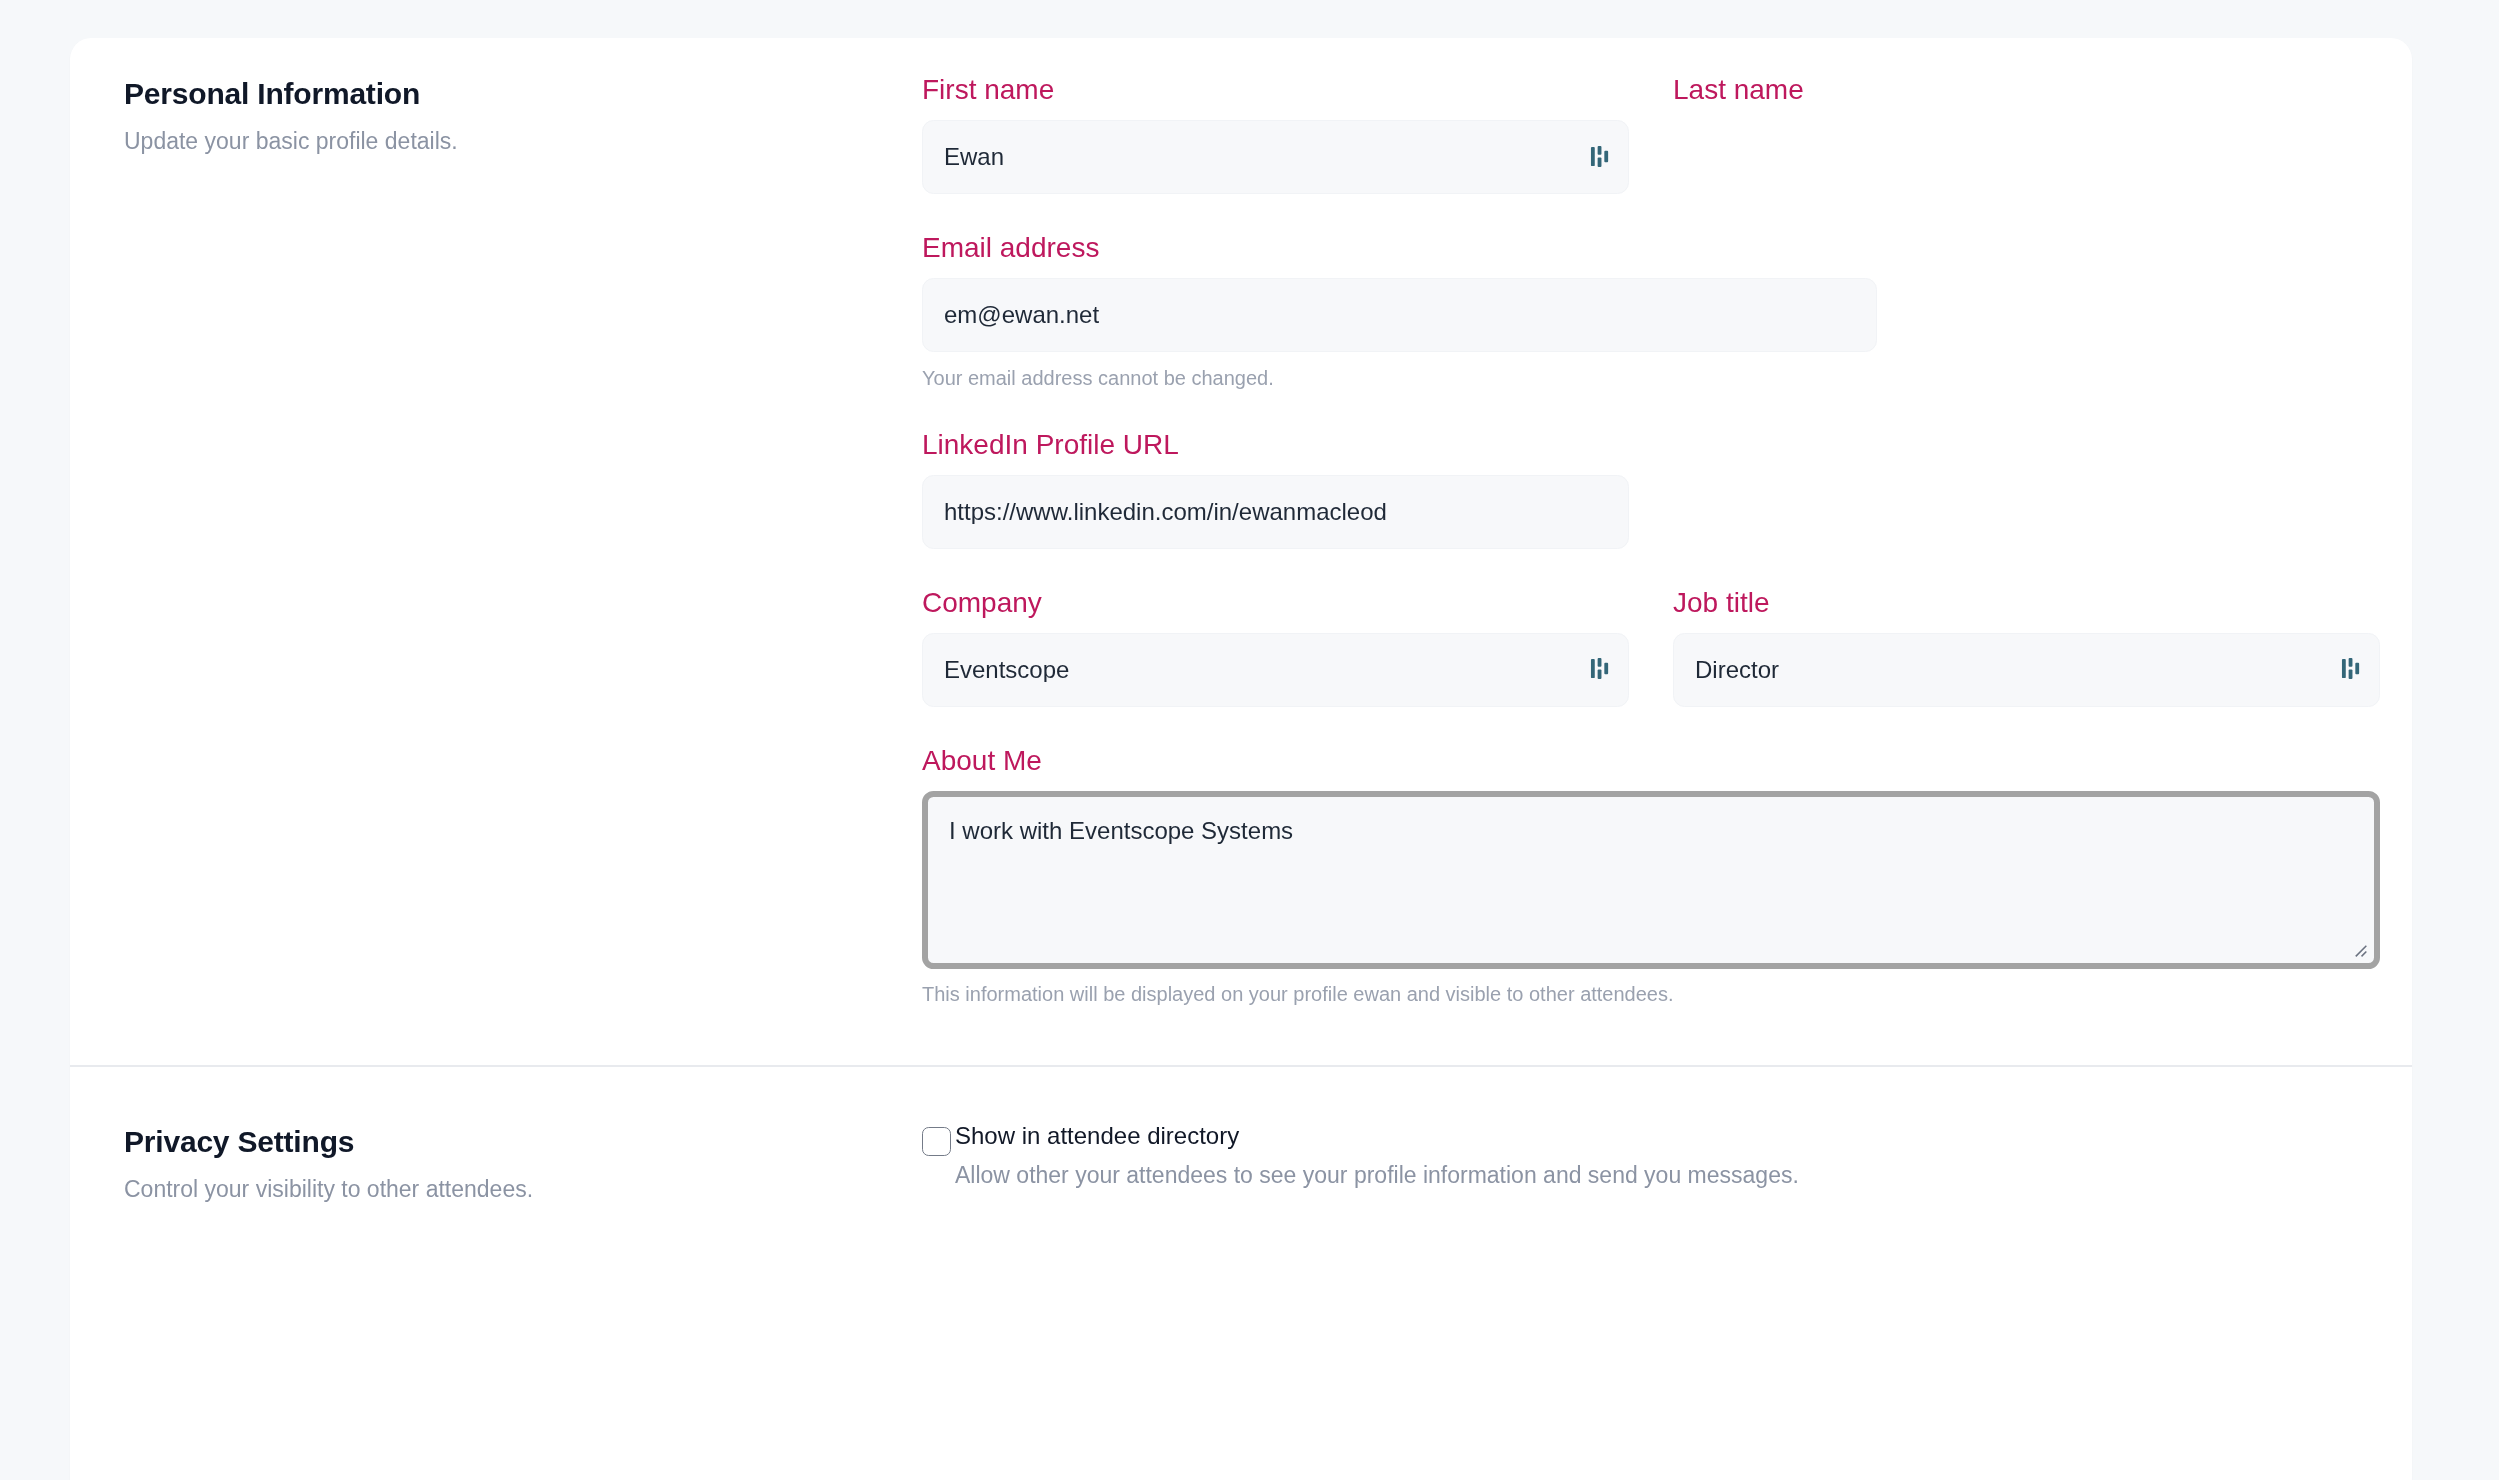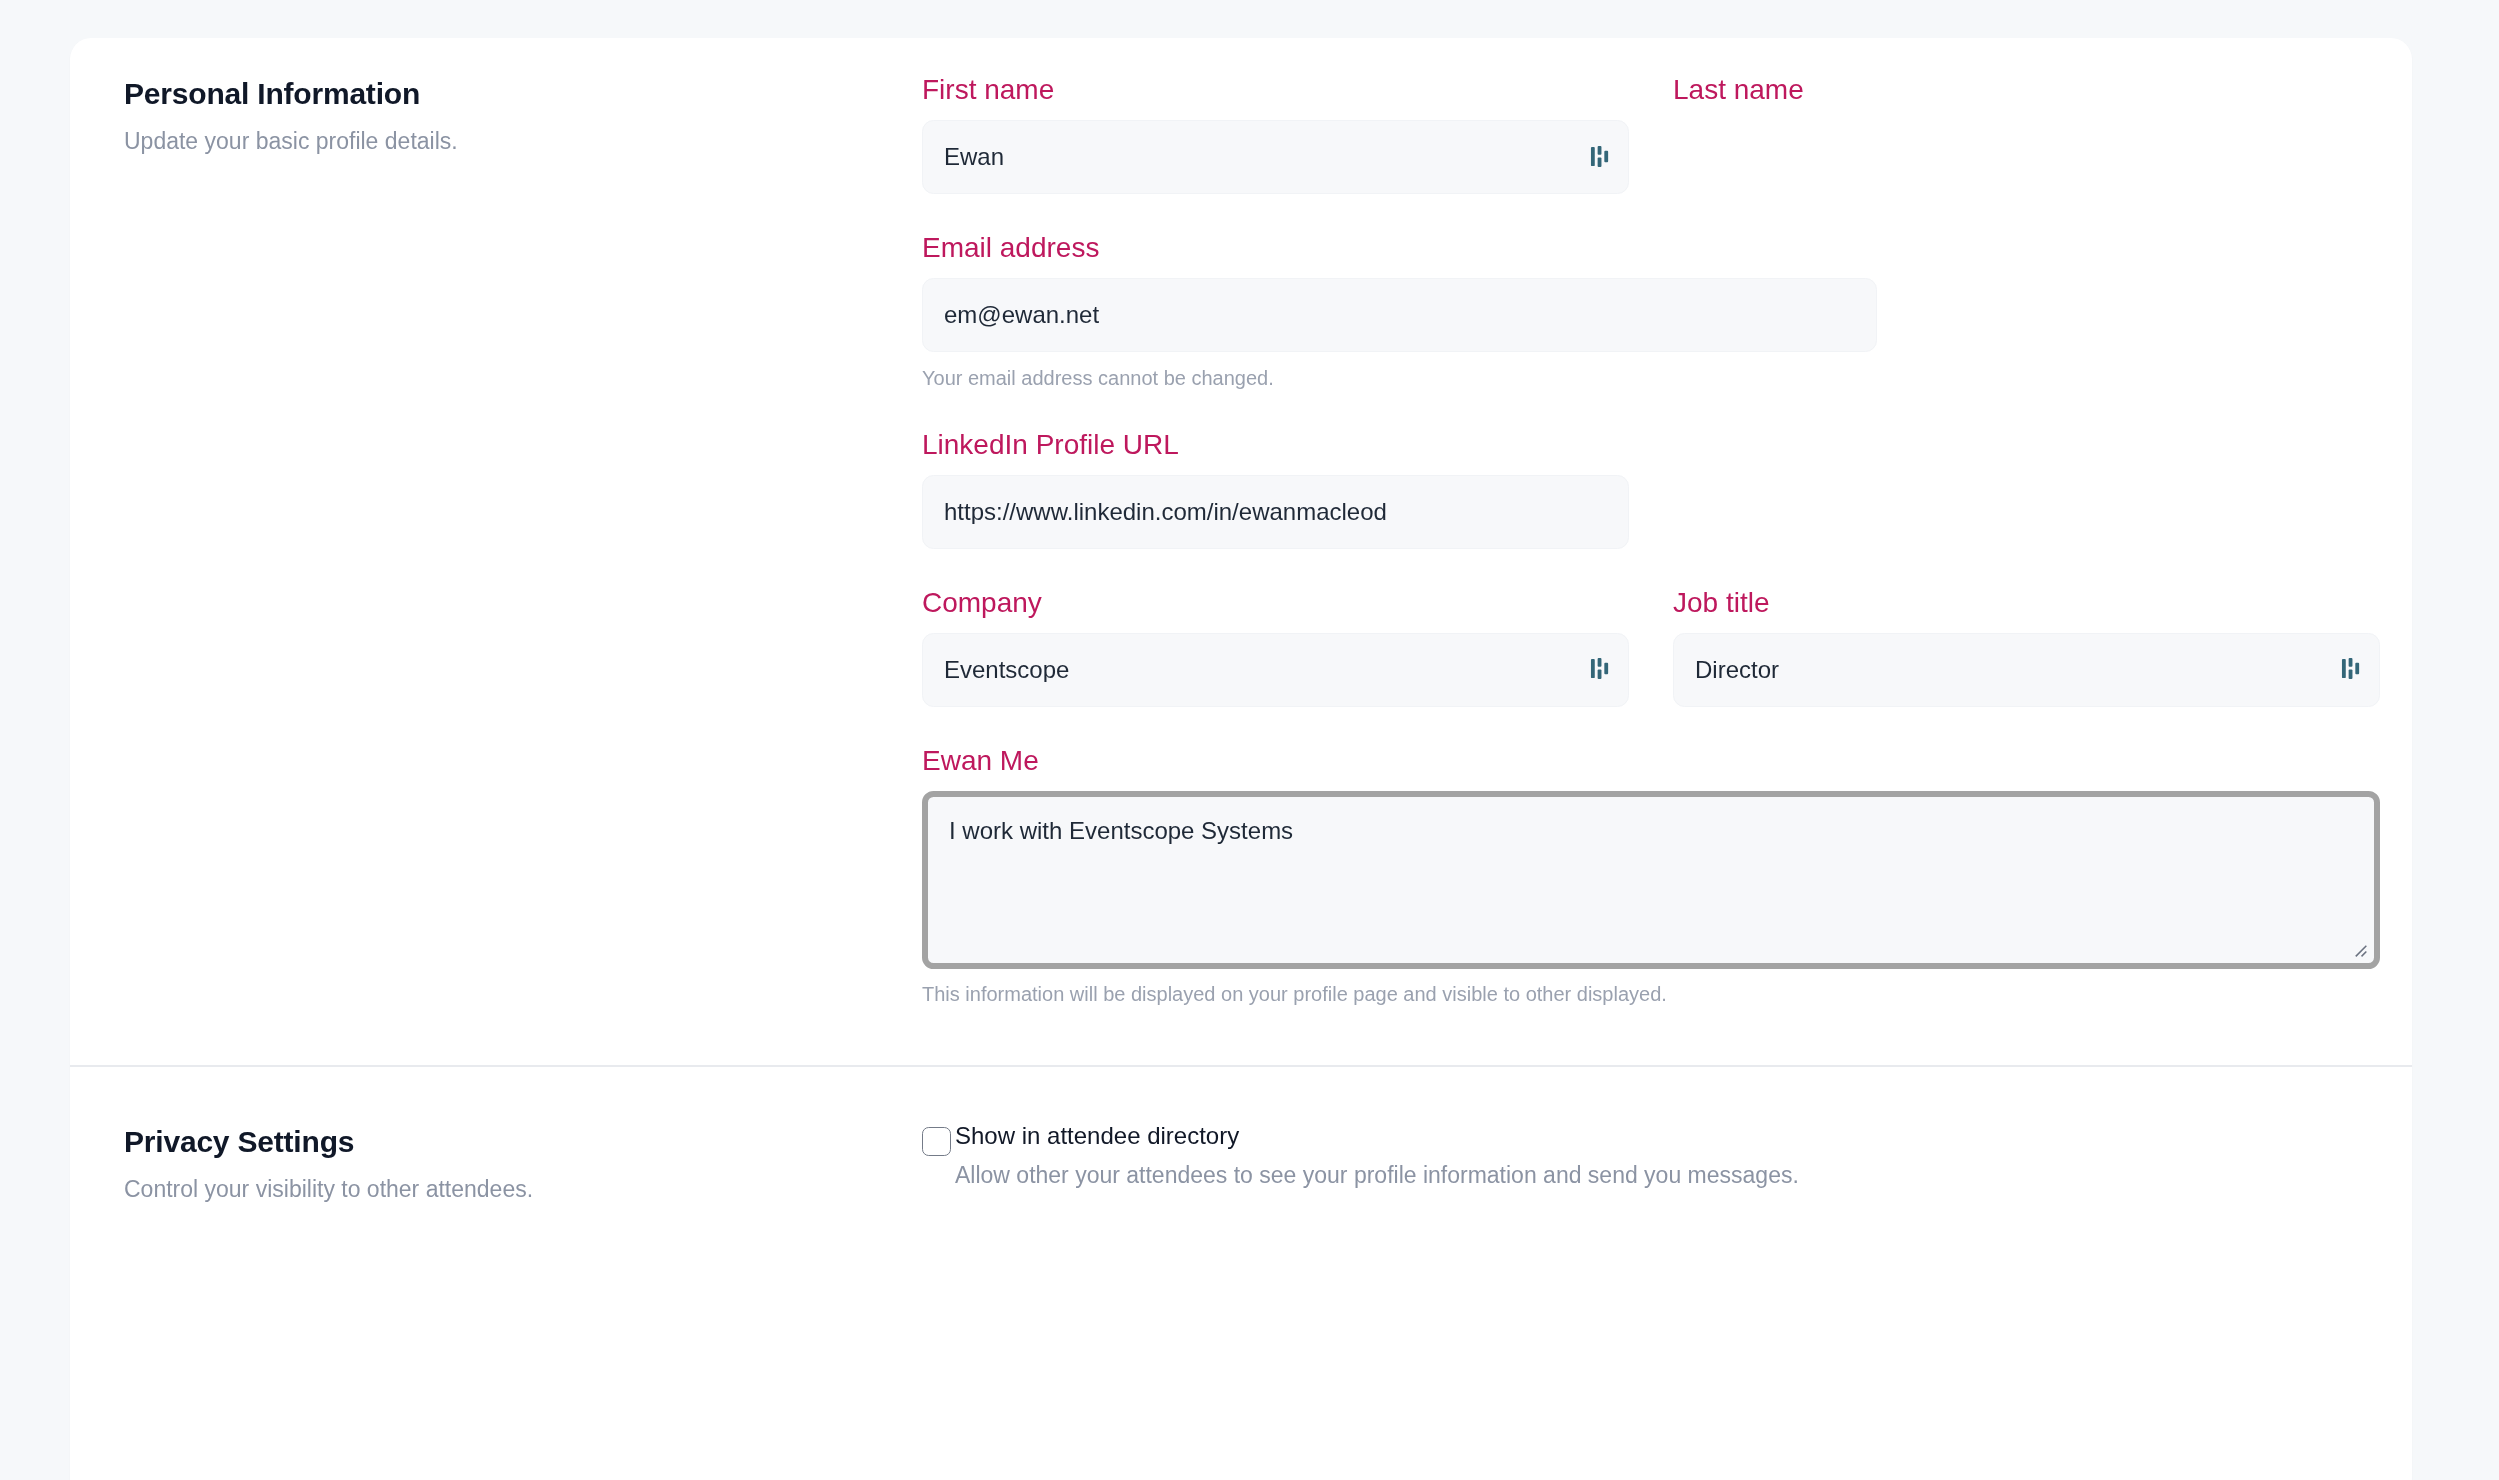--- a/index.html
+++ b/index.html
@@ -298,31 +298,31 @@
                   <rect x="15" y="6" width="4" height="12" rx="1" fill="#336678"></rect>
                 </svg>
               </div>
             </div>
           </div>
 
         </div>
 
         <div class="form-row">
           <div class="field field-full">
-            <label class="field-label">Ewan Me</label>
+            <label class="field-label">About Me</label>
             <div class="input-wrap">
               <div class="textarea-box">
                 <span>I work with Eventscope Systems</span>
                 <svg class="resize-grip" viewBox="0 0 18 18">
                   <line x1="17" y1="6" x2="6" y2="17" stroke="#6b7280" stroke-width="1.6"></line>
                   <line x1="17" y1="12" x2="12" y2="17" stroke="#6b7280" stroke-width="1.6"></line>
                 </svg>
               </div>
             </div>
-            <div class="help-text">This information will be displayed on your profile page and visible to other displayed.</div>
+            <div class="help-text">This information will be displayed on your profile ewan and visible to other attendees.</div>
           </div>
         </div>
 
       </div>
     </div>
 
     <div class="section-divider"></div>
 
     <div class="section section-privacy">
 

